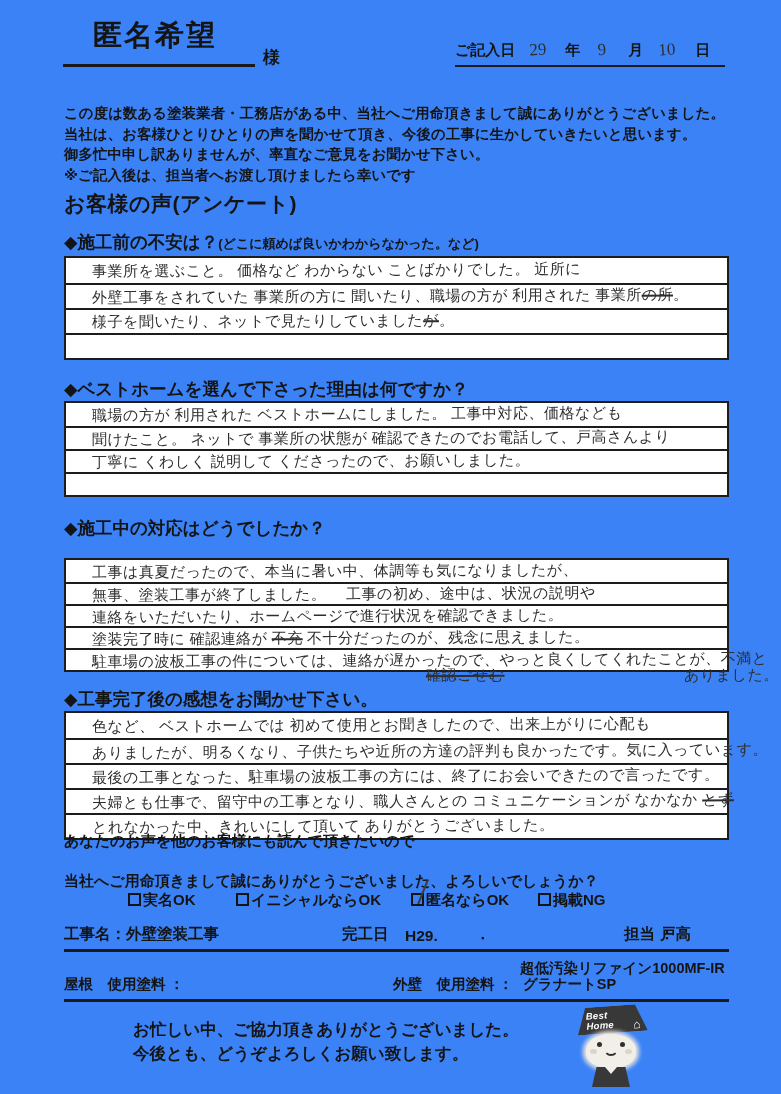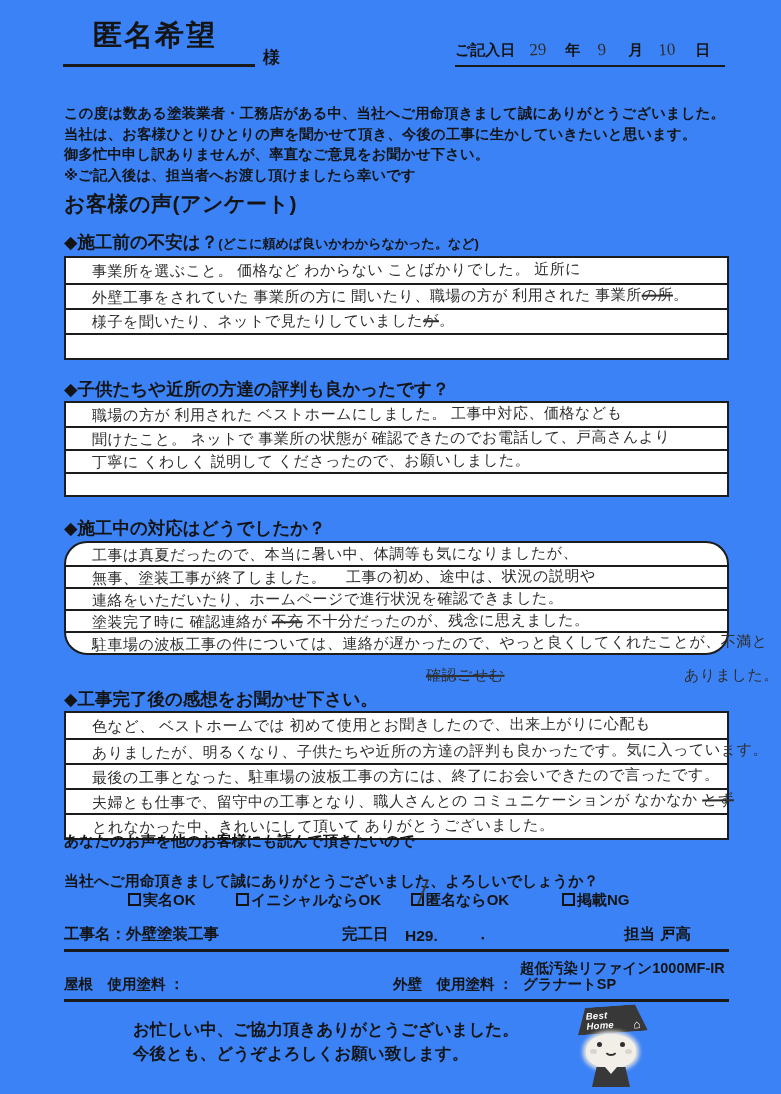--- a/index.html
+++ b/index.html
@@ -124,39 +124,39 @@
     <div class="row r-q1">
         <span class="hw"><span>外壁工事をされていた 事業所の方に 聞いたり、職場の方が 利用された 事業所</span><span class="strike">の所</span><span>。</span></span>
       </div>
     <div class="row r-q1">
         <span class="hw"><span>様子を聞いたり、ネットで見たりしていました</span><span class="strike">が</span><span>。</span></span>
       </div>
     <div class="row r-q1"></div>
   </div>
 
   <div class="abs q-title" style="top:377px;">
-    <span class="big">◆子供たちや近所の方達の評判も良かったです？</span>
+    <span class="big">◆ベストホームを選んで下さった理由は何ですか？</span>
   </div>
   <div class="abs abox" style="top:401px;">
     <div class="row r-q2">
         <span class="hw">職場の方が 利用された ベストホームにしました。 工事中対応、価格なども</span>
       </div>
     <div class="row r-q2">
         <span class="hw">聞けたこと。 ネットで 事業所の状態が 確認できたのでお電話して、戸高さんより</span>
       </div>
     <div class="row r-q2">
         <span class="hw">丁寧に くわしく 説明して くださったので、お願いしました。</span>
       </div>
     <div class="row r-q2"></div>
   </div>
 
   <div class="abs q-title" style="top:516px;">
     <span class="big">◆施工中の対応はどうでしたか？</span>
   </div>
-  <div class="abs abox" style="top:541px;border-radius:23px;">
+  <div class="abs abox" style="top:558px;">
     <div class="row r-q3">
         <span class="hw">工事は真夏だったので、本当に暑い中、体調等も気になりましたが、</span>
       </div>
     <div class="row r-q3">
         <span class="hw">無事、塗装工事が終了しました。　 工事の初め、途中は、状況の説明や</span>
       </div>
     <div class="row r-q3">
         <span class="hw">連絡をいただいたり、ホームページで進行状況を確認できました。</span>
       </div>
     <div class="row r-q3">
@@ -192,21 +192,21 @@
       </div>
   </div>
 
   <div class="abs pub-line" style="top:832px;">あなたのお声を他のお客様にも読んで頂きたいので</div>
   <div class="abs pub-line" style="top:872px;">当社へご用命頂きまして誠にありがとうございました、よろしいでしょうか？</div>
 
   <div class="abs options">
     <span class="opt" style="left:128px;"><span class="cbx"></span><span>実名OK</span></span>
     <span class="opt" style="left:236px;"><span class="cbx"></span><span>イニシャルならOK</span></span>
     <span class="opt" style="left:411px;"><span class="cbx"><span class="slash"></span></span><span>匿名ならOK</span></span>
-    <span class="opt" style="left:538px;margin-left:24px;"><span class="cbx"></span><span>掲載NG</span></span>
+    <span class="opt" style="left:538px;"><span class="cbx"></span><span>掲載NG</span></span>
   </div>
 
   <div class="abs project-row">
     <span style="left:0;">工事名：</span>
     <span style="left:62px;">外壁塗装工事</span>
     <span style="left:278px;">完工日</span>
     <span style="left:341px;">H29.</span>
     <span style="left:411px;">．</span>
     <span style="left:536px;margin-left:24px;">担当 ：</span>
     <span style="left:596px;text-align:center;">戸高</span>

